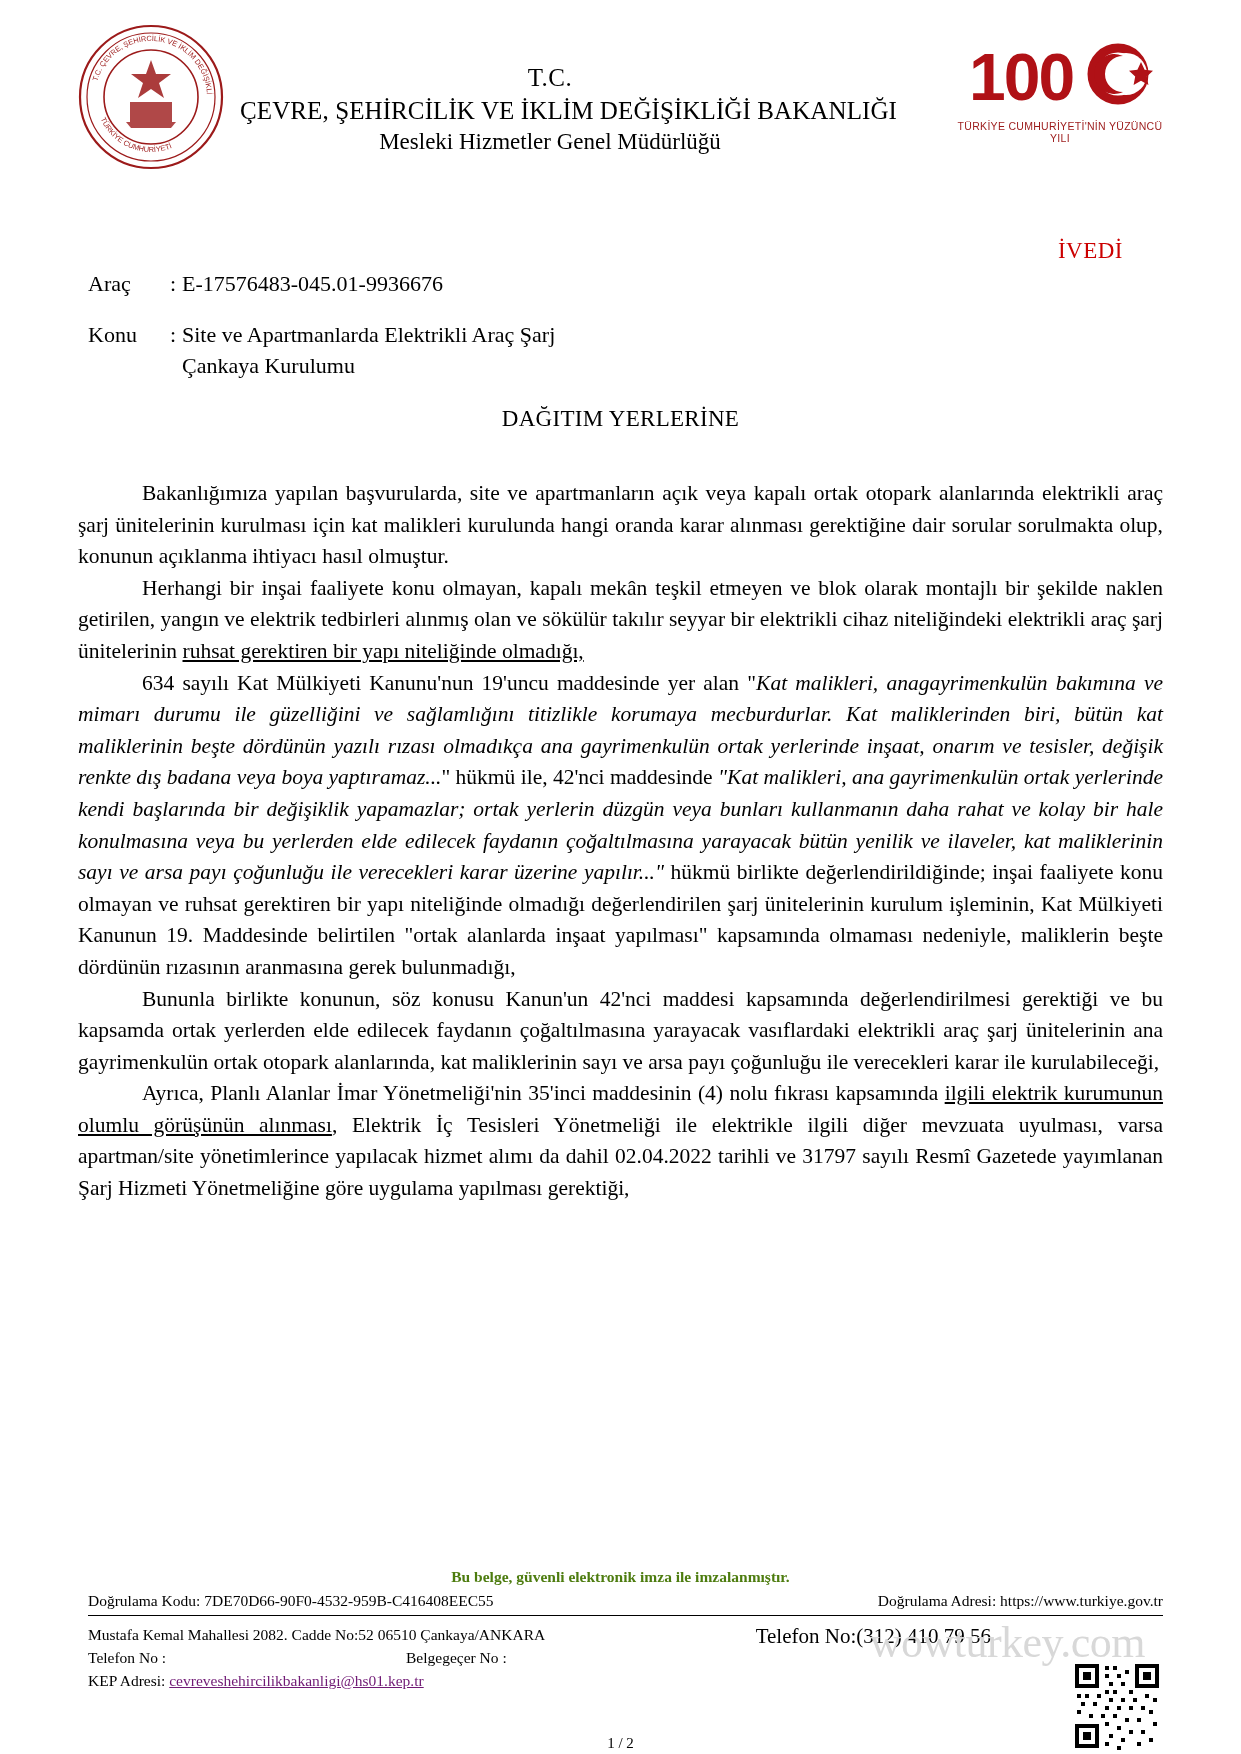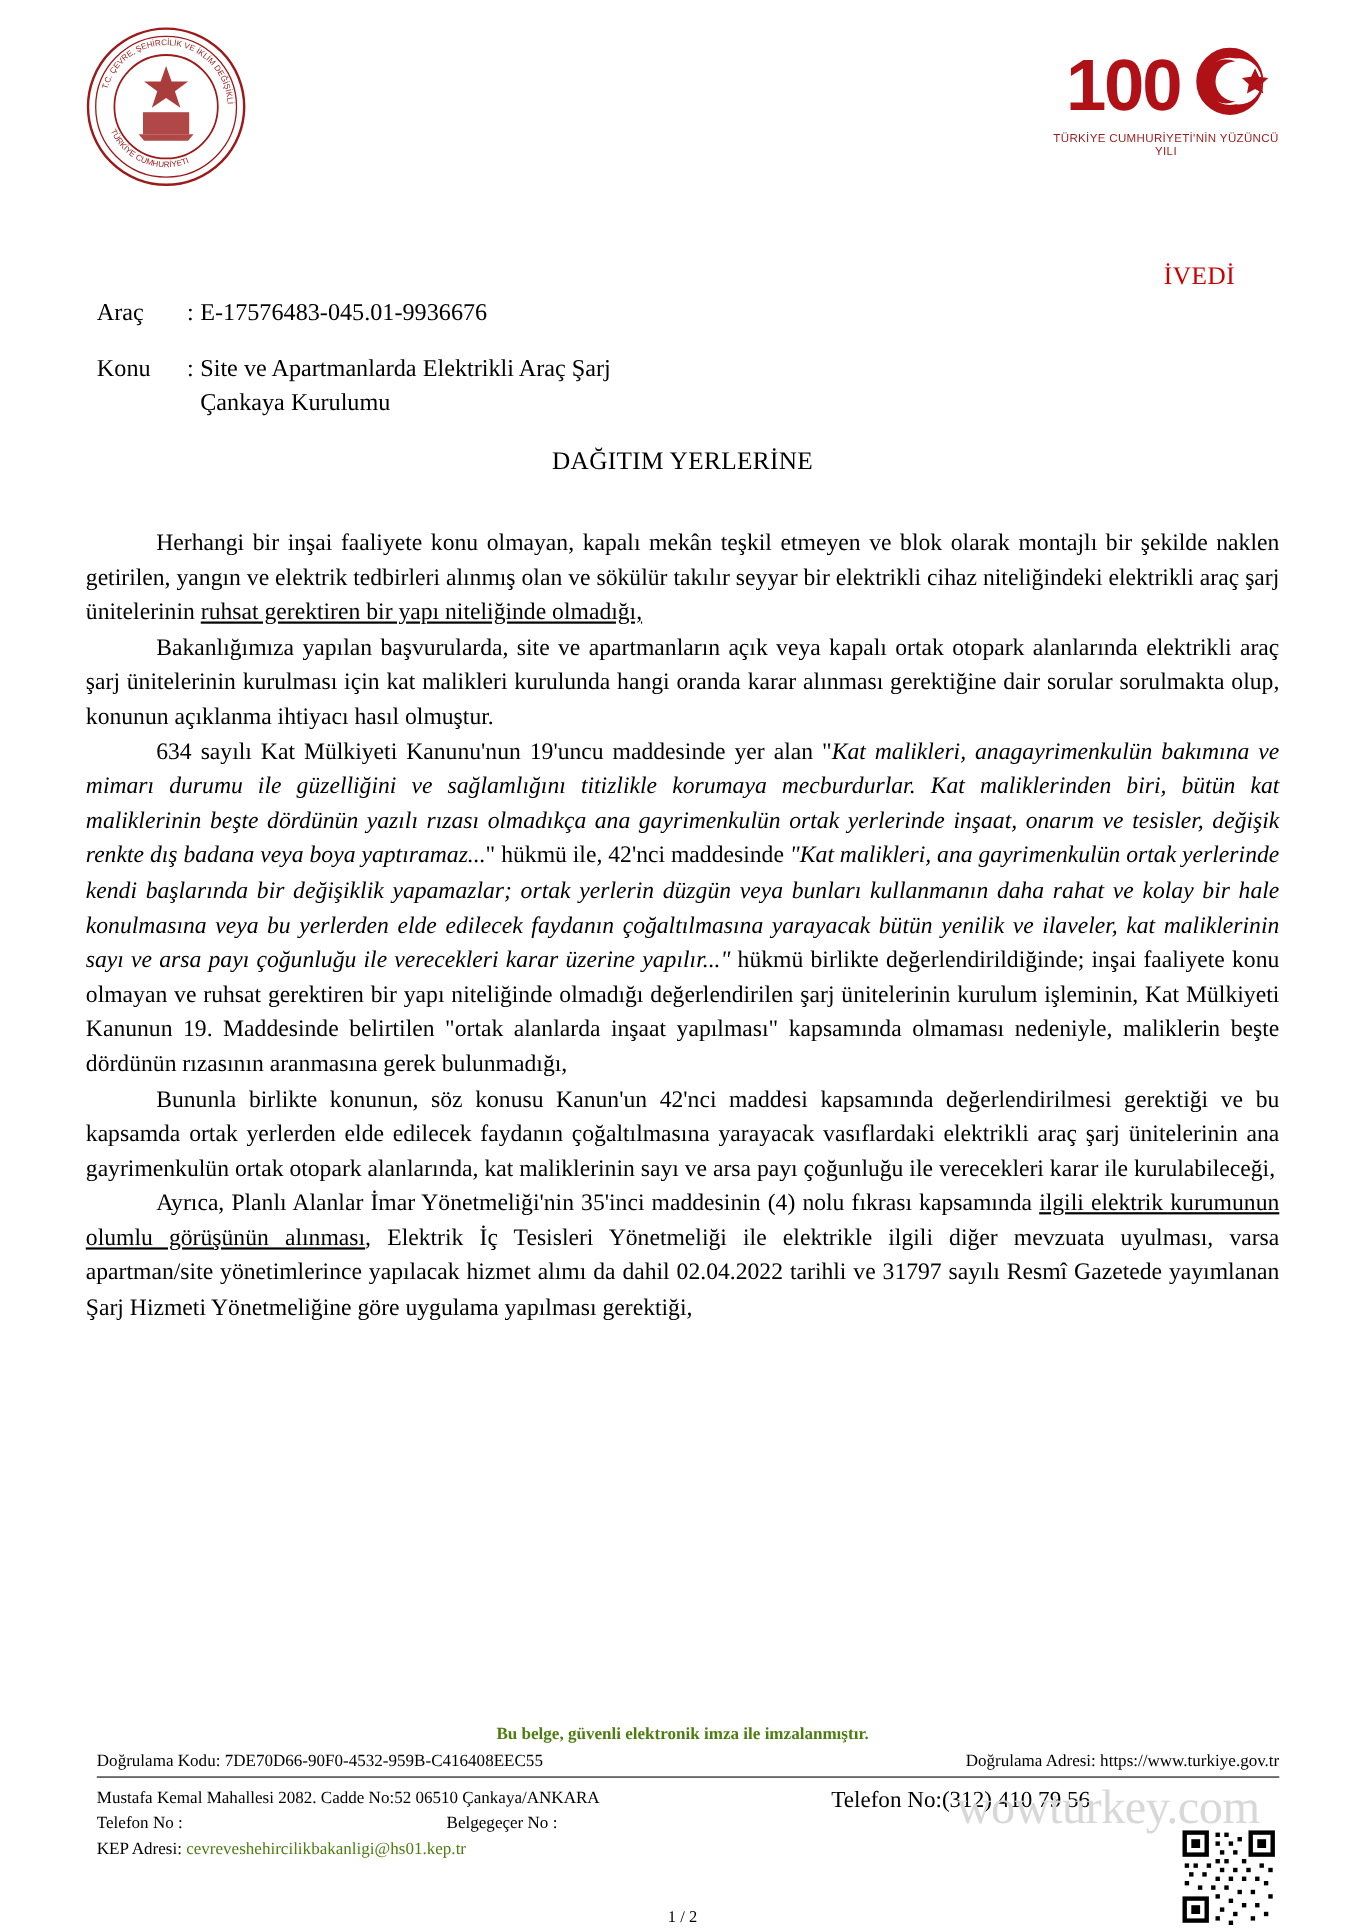--- a/index.html
+++ b/index.html
@@ -182,21 +182,21 @@
   }
   .addr .line { white-space: nowrap; }
   .addr .col2 { display:inline-block; width: 318px; }
   .tel-right {
     position: absolute;
     right: 250px;
     top: 70px;
     font-size: 21px;
     text-align: left;
   }
-  .kepmail { color: #4d7c0f; }
+  .kepmail { color: #701a75; text-decoration: underline; }
   .qr {
     position: absolute;
     right: 78px;
     bottom: 2px;
     width: 92px;
     height: 92px;
   }
   .pageno {
     position: absolute;
     left: 0; right: 0;
@@ -234,20 +234,25 @@
         <text font-family="Liberation Sans, sans-serif" font-size="7.4" fill="#9c1a1a">
           <textPath href="#arcTop" startOffset="9%">T.C. ÇEVRE, ŞEHİRCİLİK VE İKLİM DEĞİŞİKLİĞİ</textPath>
         </text>
         <path id="arcBot" d="M73 73 m -55 0 a 55 55 0 0 0 110 0" fill="none"></path>
         <text font-family="Liberation Sans, sans-serif" font-size="7.4" fill="#9c1a1a">
           <textPath href="#arcBot" startOffset="13%">TÜRKİYE CUMHURİYETİ</textPath>
         </text>
       </svg>
     </div>
 
+    <div class="header-text">
+      <div class="tc">T.C.</div>
+      <div class="ministry">ÇEVRE, ŞEHİRCİLİK VE İKLİM DEĞİŞİKLİĞİ BAKANLIĞI</div>
+      <div class="dept">Mesleki Hizmetler Genel Müdürlüğü</div>
+    </div>
 
     <div class="logo100">
       <svg width="210" height="92" viewBox="0 0 210 92">
         <text x="14" y="66" font-family="Liberation Sans, sans-serif" font-size="66" font-weight="bold" fill="#b01116" letter-spacing="-2">100</text>
         <circle cx="163" cy="40" r="26" fill="none" stroke="#b01116" stroke-width="9"></circle>
         <circle cx="171" cy="40" r="21" fill="#ffffff"></circle>
         <path d="M168 22 a20 20 0 1 0 0 36 a16 16 0 1 1 0 -36 Z" fill="#b01116"></path>
         <path d="M186 28 l3.6 7.8 8.4 1 -6.2 5.8 1.6 8.4 -7.4 -4.2 -7.4 4.2 1.6 -8.4 -6.2 -5.8 8.4 -1 Z" fill="#b01116"></path>
       </svg>
       <div class="lbl">TÜRKİYE CUMHURİYETİ'NİN YÜZÜNCÜ YILI</div>
@@ -267,23 +272,23 @@
       <div class="sep">:</div>
       <div class="val">Site ve Apartmanlarda Elektrikli Araç Şarj</div>
     </div>
     <div class="cont">Çankaya Kurulumu</div>
   </div>
 
   <div class="dagitim">DAĞITIM YERLERİNE</div>
 
   <div class="body">
 
+    <p>Bakanlığımıza yapılan başvurularda, site ve apartmanların açık veya kapalı ortak otopark alanlarında elektrikli araç şarj ünitelerinin kurulması için kat malikleri kurulunda hangi oranda karar alınması gerektiğine dair sorular sorulmakta olup, konunun açıklanma ihtiyacı hasıl olmuştur.</p>
+
     <p><span>Herhangi bir inşai faaliyete konu olmayan, kapalı mekân teşkil etmeyen ve blok olarak montajlı bir şekilde naklen getirilen, yangın ve elektrik tedbirleri alınmış olan ve sökülür takılır seyyar bir elektrikli cihaz niteliğindeki elektrikli araç şarj ünitelerinin </span><span class="ul">ruhsat gerektiren bir yapı niteliğinde olmadığı,</span></p>
-
-    <p>Bakanlığımıza yapılan başvurularda, site ve apartmanların açık veya kapalı ortak otopark alanlarında elektrikli araç şarj ünitelerinin kurulması için kat malikleri kurulunda hangi oranda karar alınması gerektiğine dair sorular sorulmakta olup, konunun açıklanma ihtiyacı hasıl olmuştur.</p>
 
     <p><span>634 sayılı Kat Mülkiyeti Kanunu'nun 19'uncu maddesinde yer alan "</span><span class="it">Kat malikleri, anagayrimenkulün bakımına ve mimarı durumu ile güzelliğini ve sağlamlığını titizlikle korumaya mecburdurlar. Kat maliklerinden biri, bütün kat maliklerinin beşte dördünün yazılı rızası olmadıkça ana gayrimenkulün ortak yerlerinde inşaat, onarım ve tesisler, değişik renkte dış badana veya boya yaptıramaz...</span><span>" hükmü ile, 42'nci maddesinde </span><span class="it">"Kat malikleri, ana gayrimenkulün ortak yerlerinde kendi başlarında bir değişiklik yapamazlar; ortak yerlerin düzgün veya bunları kullanmanın daha rahat ve kolay bir hale konulmasına veya bu yerlerden elde edilecek faydanın çoğaltılmasına yarayacak bütün yenilik ve ilaveler, kat maliklerinin sayı ve arsa payı çoğunluğu ile verecekleri karar üzerine yapılır..."</span><span> hükmü birlikte değerlendirildiğinde; inşai faaliyete konu olmayan ve ruhsat gerektiren bir yapı niteliğinde olmadığı değerlendirilen şarj ünitelerinin kurulum işleminin, Kat Mülkiyeti Kanunun 19. Maddesinde belirtilen "ortak alanlarda inşaat yapılması" kapsamında olmaması nedeniyle, maliklerin beşte dördünün rızasının aranmasına gerek bulunmadığı,</span></p>
 
     <p>Bununla birlikte konunun, söz konusu Kanun'un 42'nci maddesi kapsamında değerlendirilmesi gerektiği ve bu kapsamda ortak yerlerden elde edilecek faydanın çoğaltılmasına yarayacak vasıflardaki elektrikli araç şarj ünitelerinin ana gayrimenkulün ortak otopark alanlarında, kat maliklerinin sayı ve arsa payı çoğunluğu ile verecekleri karar ile kurulabileceği,</p>
 
     <p><span>Ayrıca, Planlı Alanlar İmar Yönetmeliği'nin 35'inci maddesinin (4) nolu fıkrası kapsamında </span><span class="ul">ilgili elektrik kurumunun olumlu görüşünün alınması</span><span>, Elektrik İç Tesisleri Yönetmeliği ile elektrikle ilgili diğer mevzuata uyulması, varsa apartman/site yönetimlerince yapılacak hizmet alımı da dahil 02.04.2022 tarihli ve 31797 sayılı Resmî Gazetede yayımlanan Şarj Hizmeti Yönetmeliğine göre uygulama yapılması gerektiği,</span></p>
 
   </div>
 
   <div class="footer">

